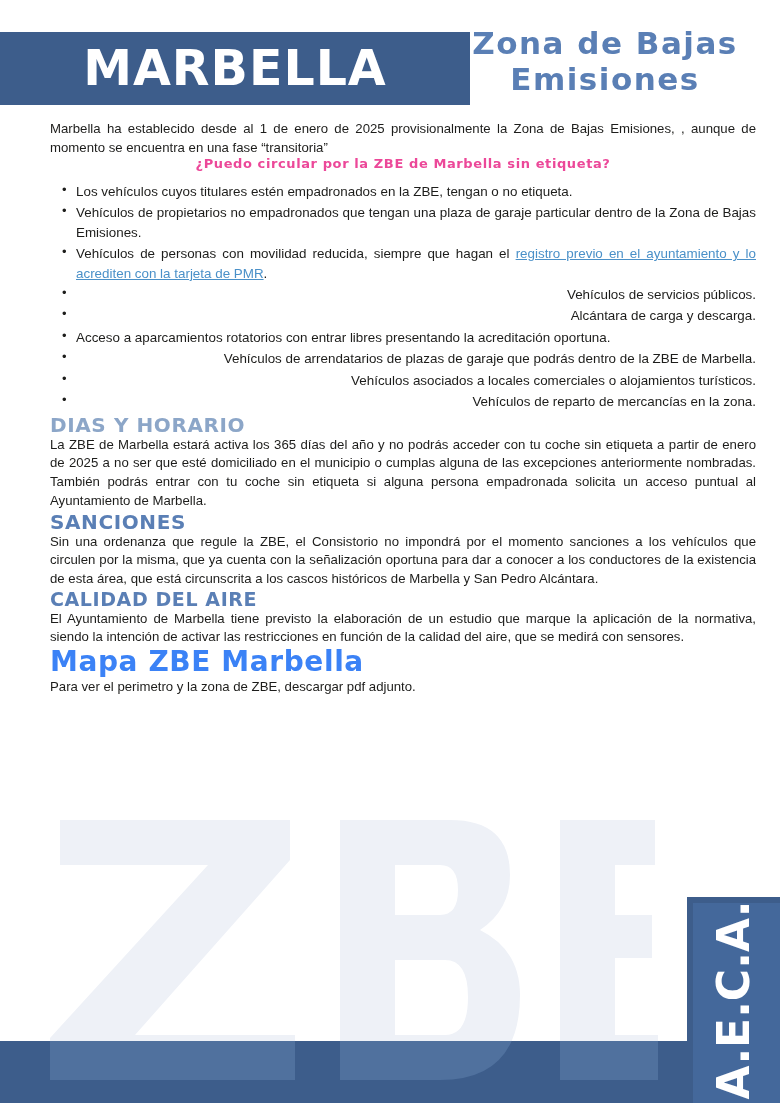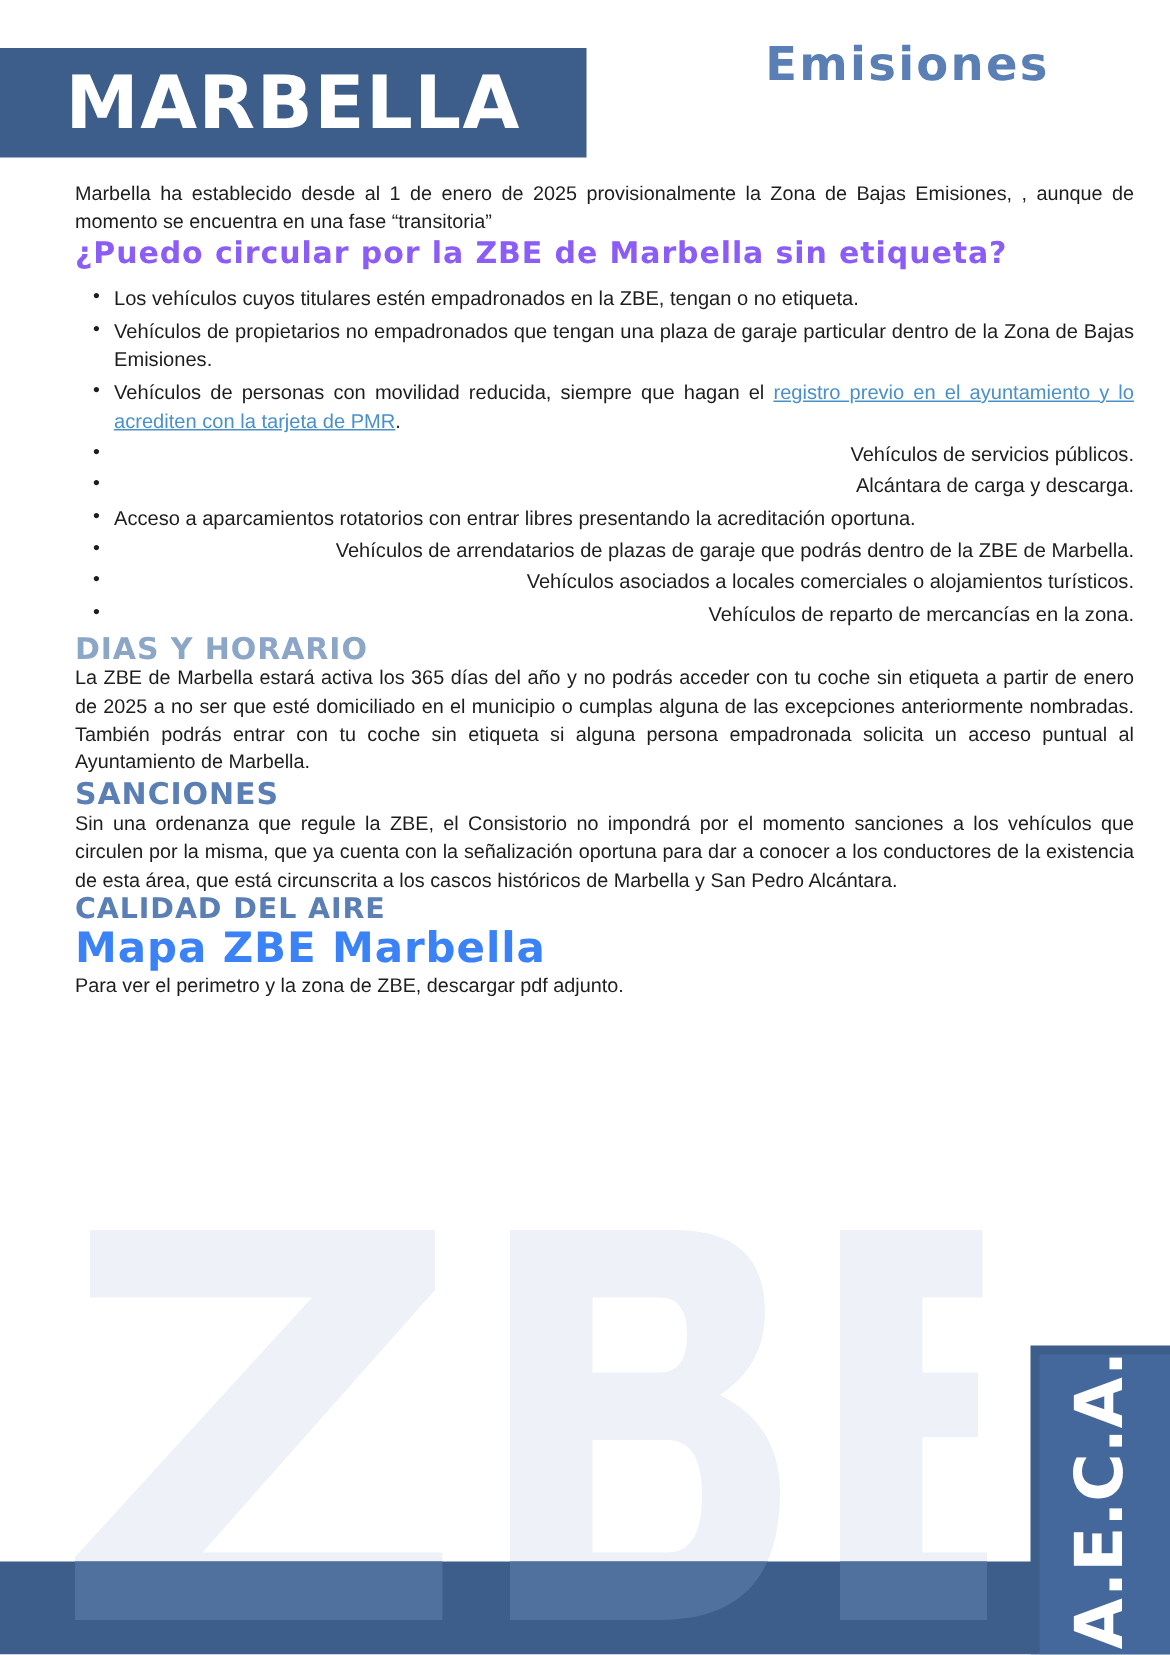--- a/index.html
+++ b/index.html
@@ -57,21 +57,21 @@
   
   .header {
     position: relative;
     z-index: 3;
     height: 120px;
   }
   .logo-bar {
     position: absolute;
     left: 0;
     top: 32px;
-    width: 391px;
+    width: 470px;
     height: 73px;
     background: #3d5d8b;
     display: flex;
     align-items: center;
     justify-content: center;
   }
   .logo-text {
     color: #ffffff;
     font-size: 49px;
     font-weight: bold;
@@ -116,24 +116,25 @@
   }
 
   h2.heading {
     margin: 0;
     font-weight: bold;
     font-family: "DejaVu Sans", sans-serif;
     letter-spacing: 0.6px;
     line-height: 1.1;
   }
   .h-question {
-    font-size: 20px;
-    color: #8b5cf6;
+    font-size: 13px;
+    color: #ec4899;
     margin-top: 21px;
     margin-left: 0px;
+    text-align: center;
   }
   .h-section {
     font-size: 20px;
     margin-left: 8px;
   }
   .h-dias   { color: #8ca6c8; margin-top: 24px; }
   .h-sanc   { color: #5a7fb5; margin-top: 22px; margin-left: 6px; }
   .h-calid  { color: #5a7fb5; margin-top: 22px; margin-left: 6px; font-size: 19px;}
   .h-mapa   { color: #3b82f6; margin-top: 16px; margin-left: 6px; font-size: 28px;}
 
@@ -259,20 +260,21 @@
         <path d="M520 40 L615 40 L615 85 L575 85 L575 135 L612 135 L612 178 L575 178 L575 255 L618 255 L618 300 L520 300 Z"></path>
       </g>
     </svg>
   </div>
 
   <div class="header">
     <div class="logo-bar">
       <span class="logo-text">MARBELLA</span>
     </div>
     <div class="header-title">
+      <div>Zona de Bajas</div>
       <div>Emisiones</div>
     </div>
   </div>
 
   <div class="content">
 
     <p class="body-text intro">Marbella ha establecido desde al 1 de enero de 2025 provisionalmente la Zona de Bajas Emisiones, , aunque de momento se encuentra en una fase “transitoria”</p>
 
     <h2 class="heading h-question">¿Puedo circular por la ZBE de Marbella sin etiqueta?</h2>
 
@@ -288,20 +290,21 @@
       <li class="nojust"><span>Vehículos de reparto de mercancías en la zona.</span></li>
     </ul>
 
     <h2 class="heading h-section h-dias">DIAS Y HORARIO</h2>
     <p class="body-text para-dias">La ZBE de Marbella estará activa los 365 días del año y no podrás acceder con tu coche sin etiqueta a partir de enero de 2025 a no ser que esté domiciliado en el municipio o cumplas alguna de las excepciones anteriormente nombradas. También podrás entrar con tu coche sin etiqueta si alguna persona empadronada solicita un acceso puntual al Ayuntamiento de Marbella.</p>
 
     <h2 class="heading h-section h-sanc">SANCIONES</h2>
     <p class="body-text para-sanc">Sin una ordenanza que regule la ZBE, el Consistorio no impondrá por el momento sanciones a los vehículos que circulen por la misma, que ya cuenta con la señalización oportuna para dar a conocer a los conductores de la existencia de esta área, que está circunscrita a los cascos históricos de Marbella y San Pedro Alcántara.</p>
 
     <h2 class="heading h-section h-calid">CALIDAD DEL AIRE</h2>
+    <p class="body-text para-calid">El Ayuntamiento de Marbella    tiene previsto la elaboración de un estudio que marque la aplicación de la normativa, siendo la intención de activar las restricciones en función de la calidad del aire, que se medirá con sensores.</p>
 
     <h2 class="heading h-section h-mapa">Mapa ZBE Marbella</h2>
     <p class="body-text para-mapa">Para ver el perimetro y la zona de ZBE, descargar pdf adjunto.</p>
 
   </div>
 
   <div class="aeca-block">
     <div class="aeca-inner"></div>
     <div class="aeca-text">A.E.C.A.</div>
   </div>

